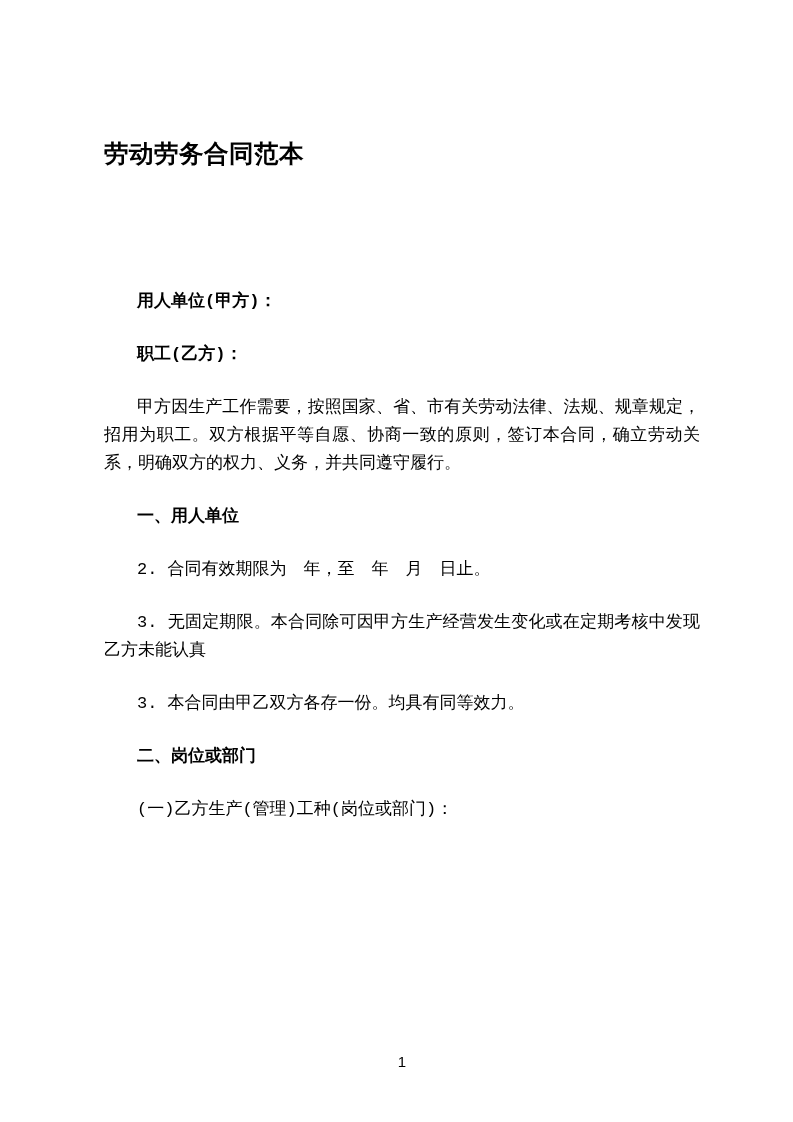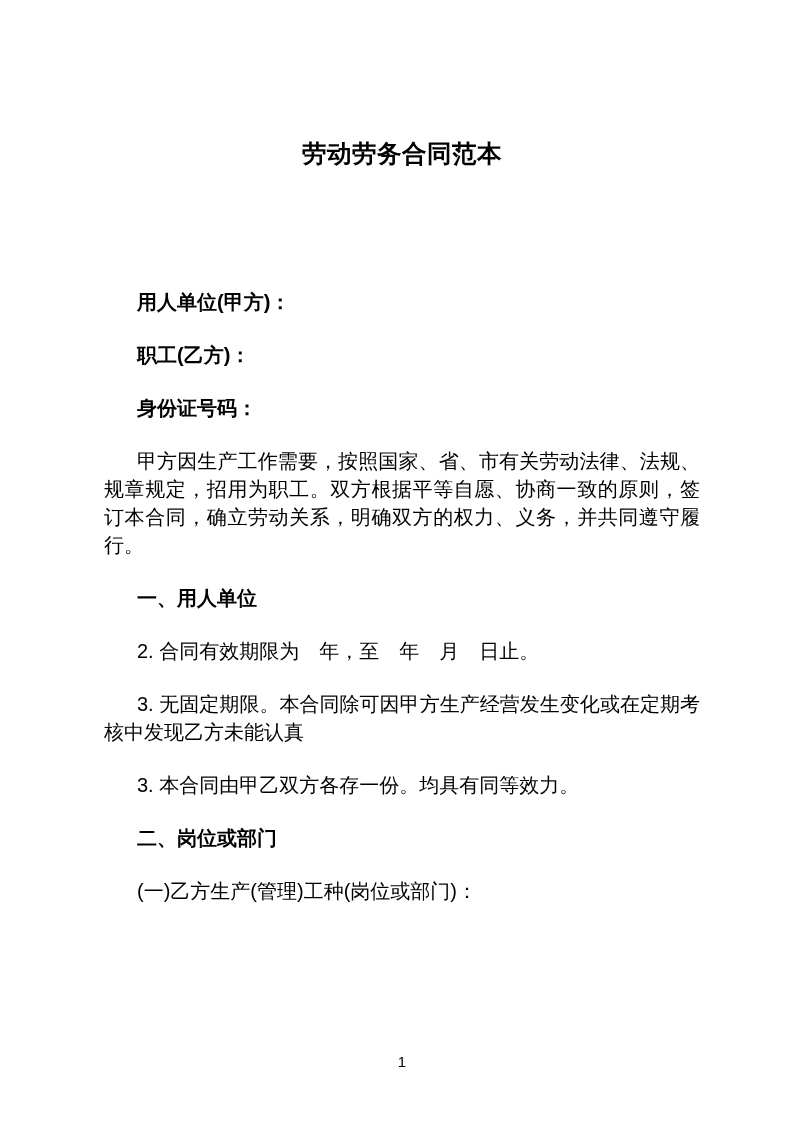--- a/index.html
+++ b/index.html
@@ -20,30 +20,30 @@
     height: 1122px;
     padding: 137px 93px 0 104px;
     background: #ffffff;
     overflow: hidden;
   }
   .doc-title {
     margin: 0 0 117px 0;
     font-size: 24.5px;
     line-height: 34px;
     font-weight: bold;
-    text-align: center;
     letter-spacing: 0.5px;
   }
   .para {
     margin: 0 0 25px 0;
-    font-size: 20px;
+    font-size: 17px;
     line-height: 28px;
     text-indent: 33px;
     text-align: justify;
     word-break: break-all;
+    font-family: Liberation Mono, monospace;
   }
   .bold {
     font-weight: bold;
   }
   .page-footer {
     position: absolute;
     left: 104px;
     right: 93px;
     bottom: 50px;
     text-align: center;
@@ -57,21 +57,20 @@
 <body>
 
 <div class="page">
 
   <h1 class="doc-title">劳动劳务合同范本</h1>
 
   <p class="para bold">用人单位(甲方)：</p>
 
   <p class="para bold">职工(乙方)：</p>
 
-  <p class="para bold">身份证号码：</p>
 
   <p class="para">甲方因生产工作需要，按照国家、省、市有关劳动法律、法规、规章规定，招用为职工。双方根据平等自愿、协商一致的原则，签订本合同，确立劳动关系，明确双方的权力、义务，并共同遵守履行。</p>
 
   <p class="para bold">一、用人单位</p>
 
 
   <p class="para">2. 合同有效期限为　年，至　年　月　日止。</p>
 
   <p class="para">3. 无固定期限。本合同除可因甲方生产经营发生变化或在定期考核中发现乙方未能认真</p>
 

